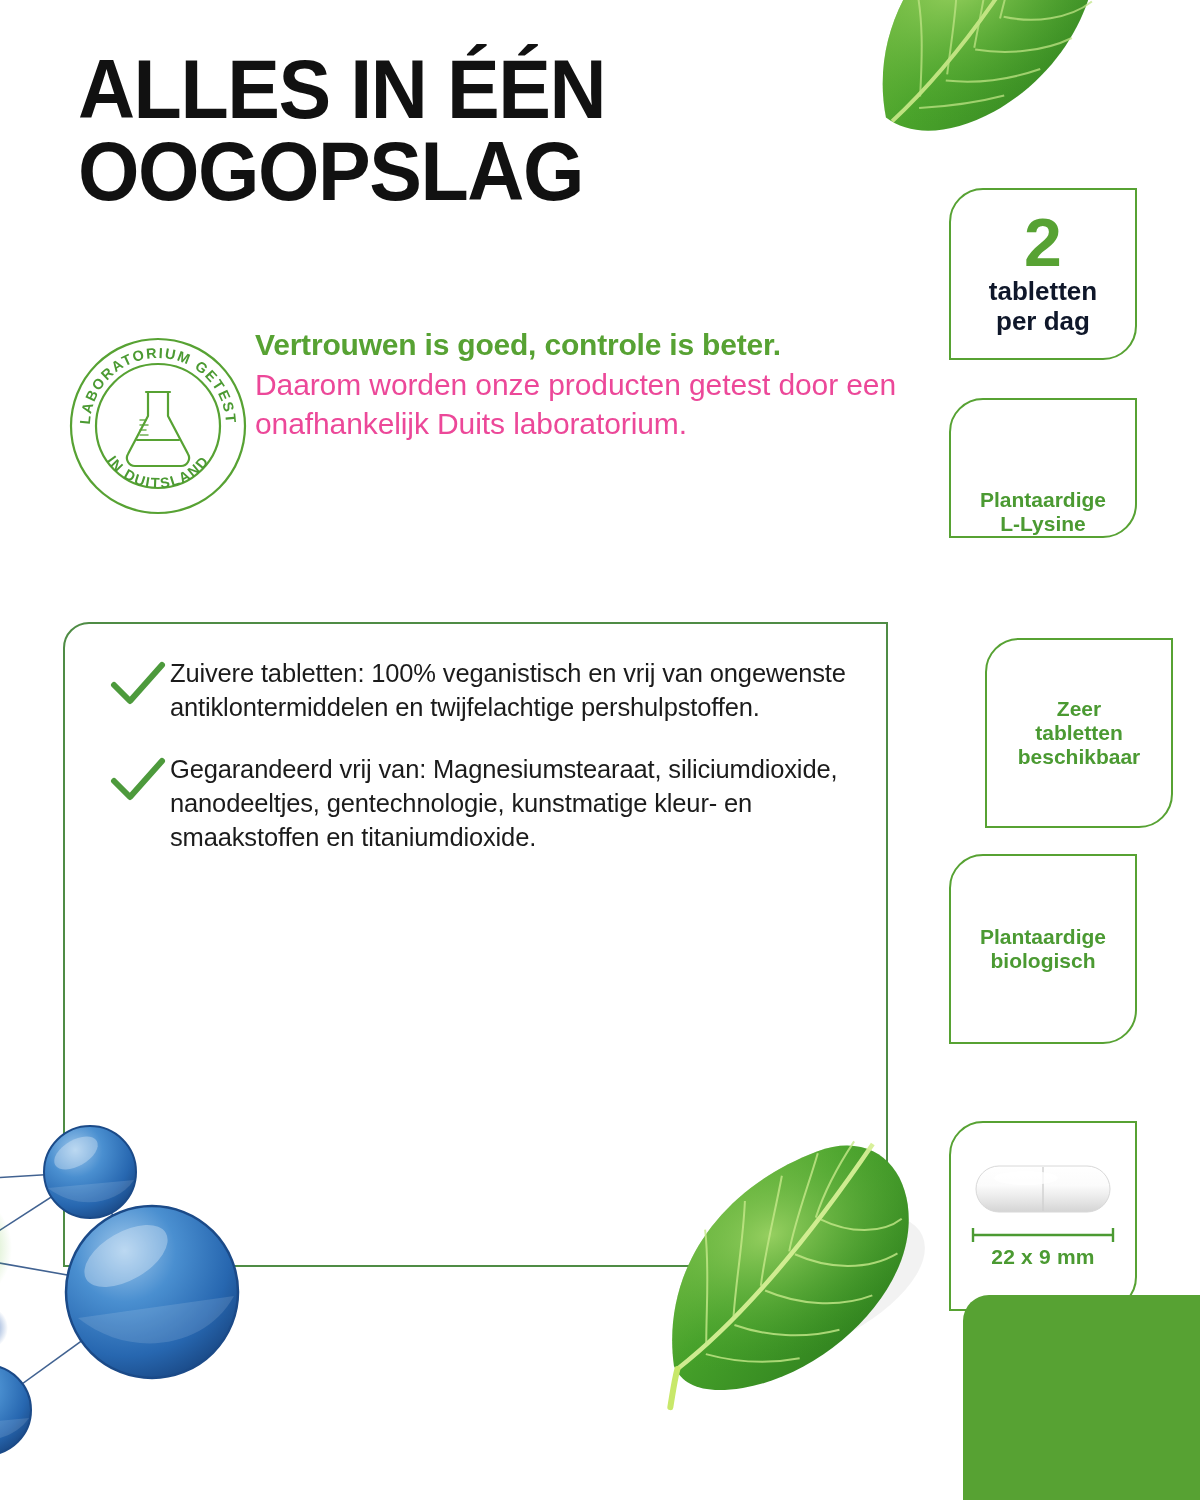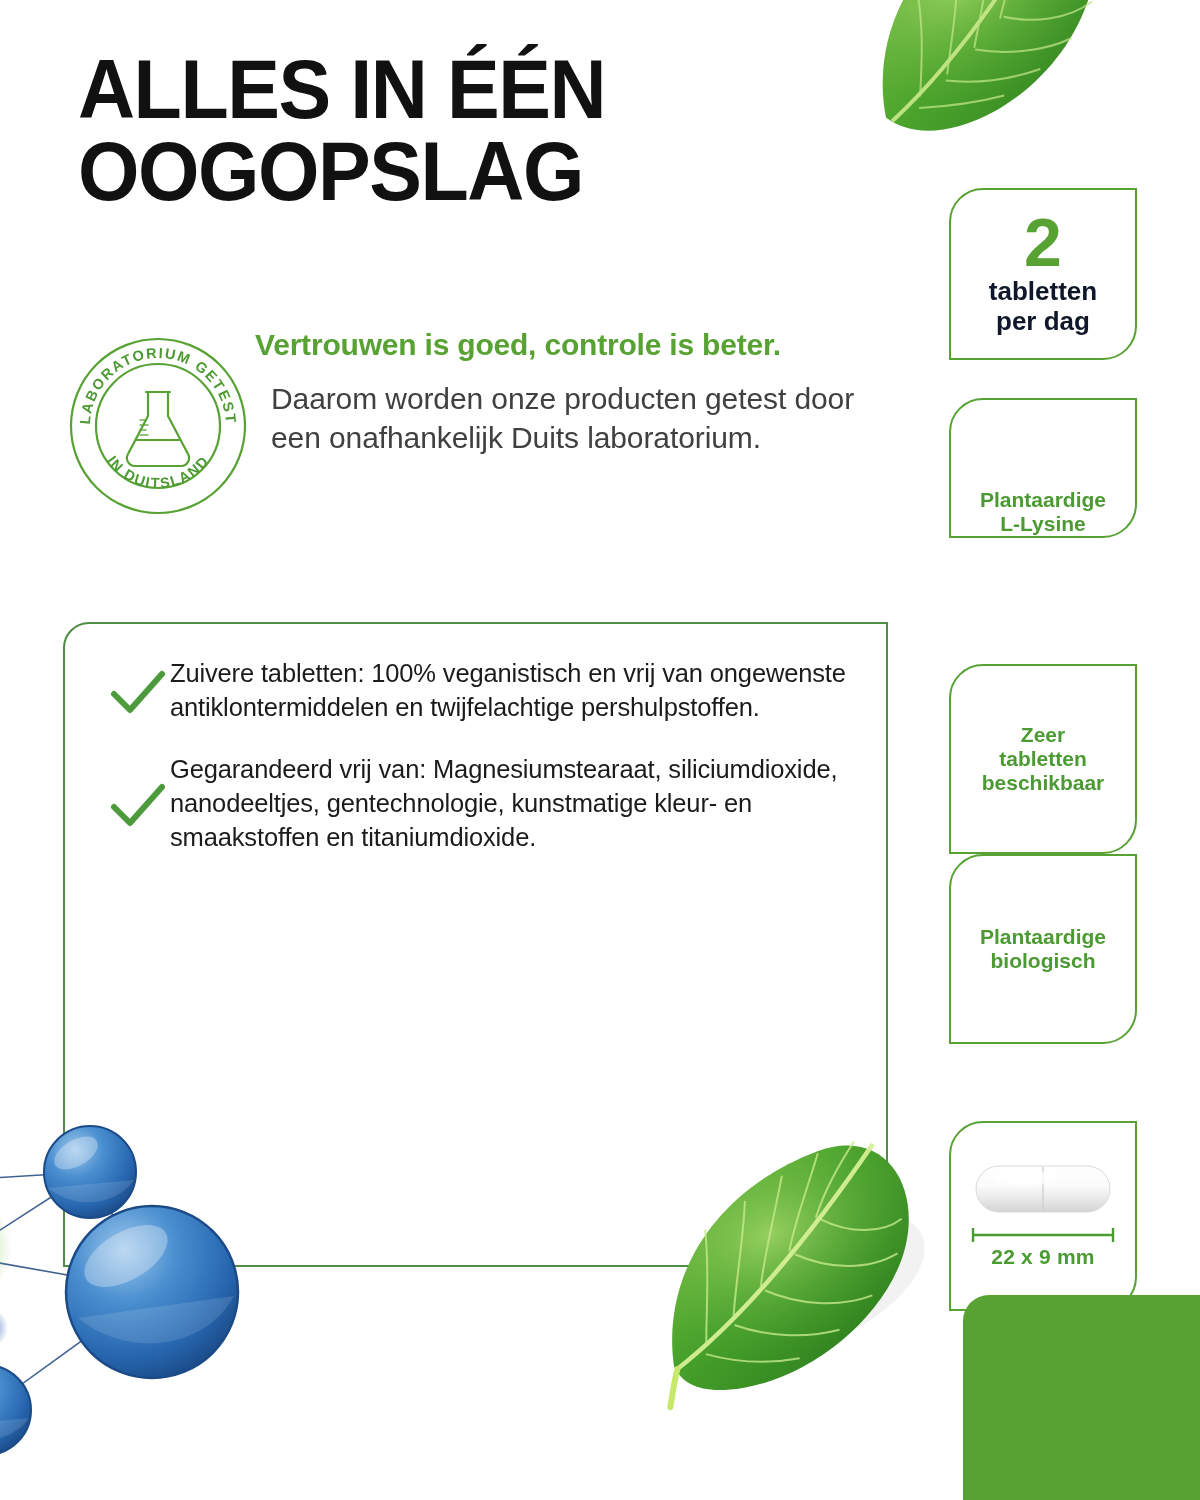--- a/index.html
+++ b/index.html
@@ -33,34 +33,34 @@
   
   .badge{position:absolute;left:68px;top:336px;width:180px;height:180px;}
 
   
   .trust{position:absolute;left:255px;top:328px;width:660px;}
   .trust .headline{
     color:#57a233;font-weight:700;font-size:30px;line-height:1.16;
     margin:0 0 2px 0;letter-spacing:-0.2px;
   }
   .trust .body{
-    color:#404040;font-weight:400;font-size:30px;line-height:1.32;
-    margin:16px;letter-spacing:-0.1px;
+    color:#ec4899;font-weight:400;font-size:30px;line-height:1.32;
+    margin:0;letter-spacing:-0.1px;
   }
 
   
   .mainbox{
     position:absolute;left:63px;top:622px;width:825px;height:645px;
     border:2.5px solid #4f8c45;
     border-radius:26px 0 0 0;
     box-sizing:border-box;
     background:transparent;
   }
   .bullets{position:absolute;left:108px;top:655px;width:760px;}
-  .bullet{display:flex;align-items:center;margin-bottom:26px;}
+  .bullet{display:flex;align-items:flex-start;margin-bottom:26px;}
   .bullet:last-child{margin-bottom:0;}
   .check{flex:0 0 62px;width:62px;height:46px;margin-top:6px;}
   .bullet .txt{
     color:#1b1b1b;font-size:25.5px;line-height:1.33;letter-spacing:-0.15px;
     padding-top:2px;
   }
 
   
   .card{
     position:absolute;left:949px;width:188px;
@@ -69,21 +69,21 @@
     background:#ffffff;
     display:flex;flex-direction:column;
     align-items:center;justify-content:center;
     text-align:center;
     color:#4b9a32;
     font-weight:700;
   }
   .card.rnd{border-radius:34px 0 34px 0;}
   .card-1{top:188px;height:172px;}
   .card-2{top:398px;height:140px;justify-content:flex-end;}
-  .card-3{top:664px;height:190px;}
+  .card-3{top:638px;height:190px;margin-left:36px;}
   .card-4{top:854px;height:190px;}
   .card-5{top:1082px;height:190px;margin-top:39px;}
 
   .big-num{
     font-size:68px;line-height:0.9;font-weight:700;color:#57a233;
     margin-bottom:4px;
     font-family:"Liberation Sans Narrow","Liberation Sans",sans-serif;
   }
   .card-sub{font-size:26px;line-height:1.12;color:#0f172a;font-weight:700;}
   .card-txt{font-size:21px;line-height:1.14;color:#4b9a32;font-weight:700;padding:0 6px;}

